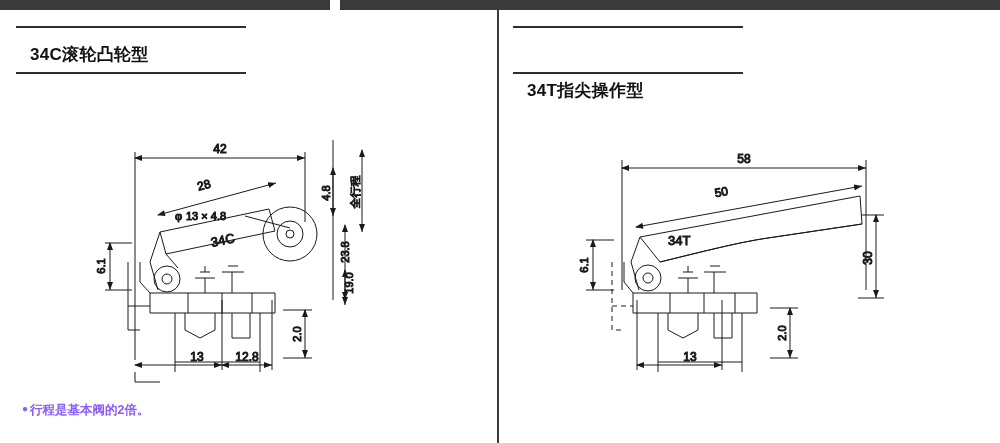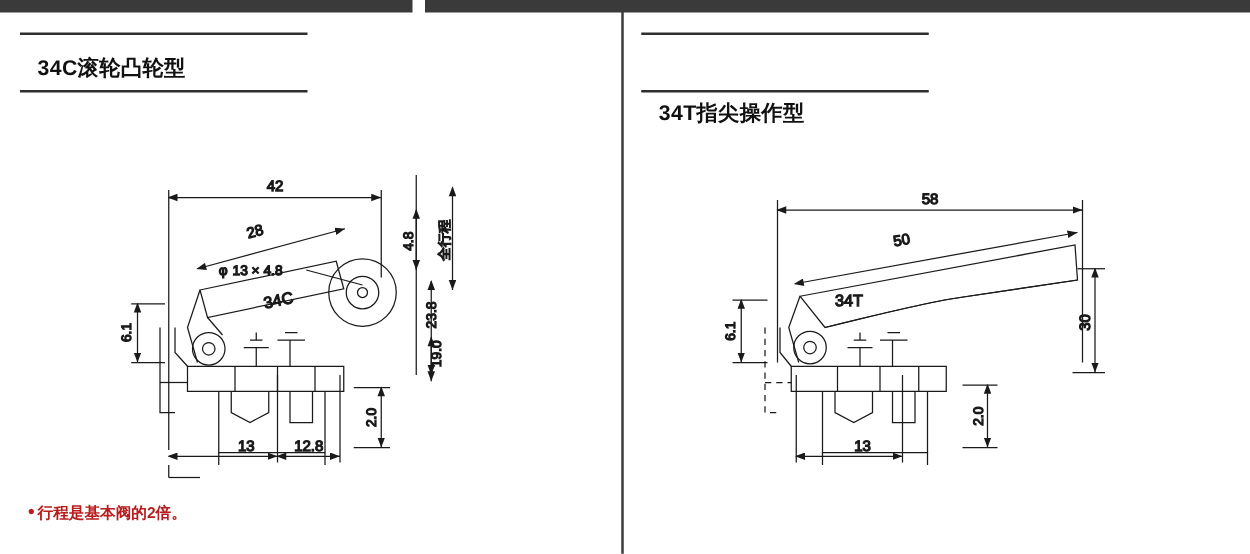--- a/index.html
+++ b/index.html
@@ -33,21 +33,21 @@
   .title-right{left:527px;top:43px;margin-top:36px;}
   .title-rule{position:absolute;height:2px;background:#2e2e2e;}
   .rule-left{left:16px;top:26px;width:230px;}
   .rule-right{left:513px;top:26px;width:230px;}
   .rule-left2{left:16px;top:72px;width:230px;}
   .rule-right2{left:513px;top:72px;width:230px;}
 
   
   .footnote{
     position:absolute;left:22px;top:402px;
-    font-size:12.5px;font-weight:bold;color:#b91c1c;white-space:nowrap;
+    font-size:12.5px;font-weight:bold;color:#8b5cf6;white-space:nowrap;
   }
   .footnote .bullet{font-size:10px;vertical-align:2px;margin-right:2px;}
 
   svg{position:absolute;top:0;left:0;}
   .dim{font-family:"Liberation Sans","DejaVu Sans",sans-serif;font-size:12px;fill:#111;}
   .dimsm{font-family:"Liberation Sans","DejaVu Sans",sans-serif;font-size:11px;fill:#111;}
   .lbl{font-family:"Liberation Sans","DejaVu Sans",sans-serif;font-size:13px;fill:#111;}
 </style>
 </head>
 <body>

